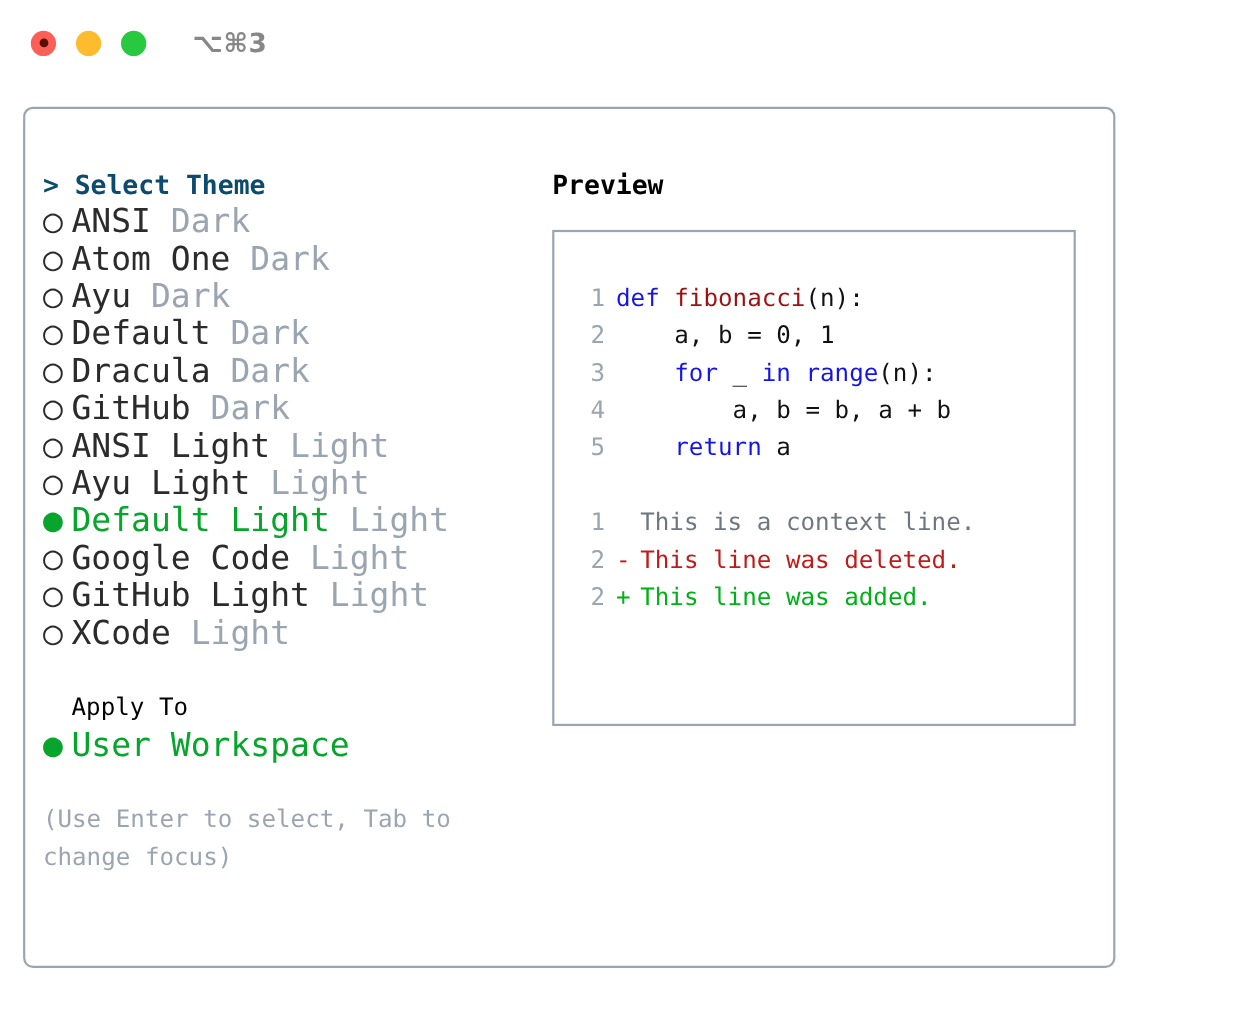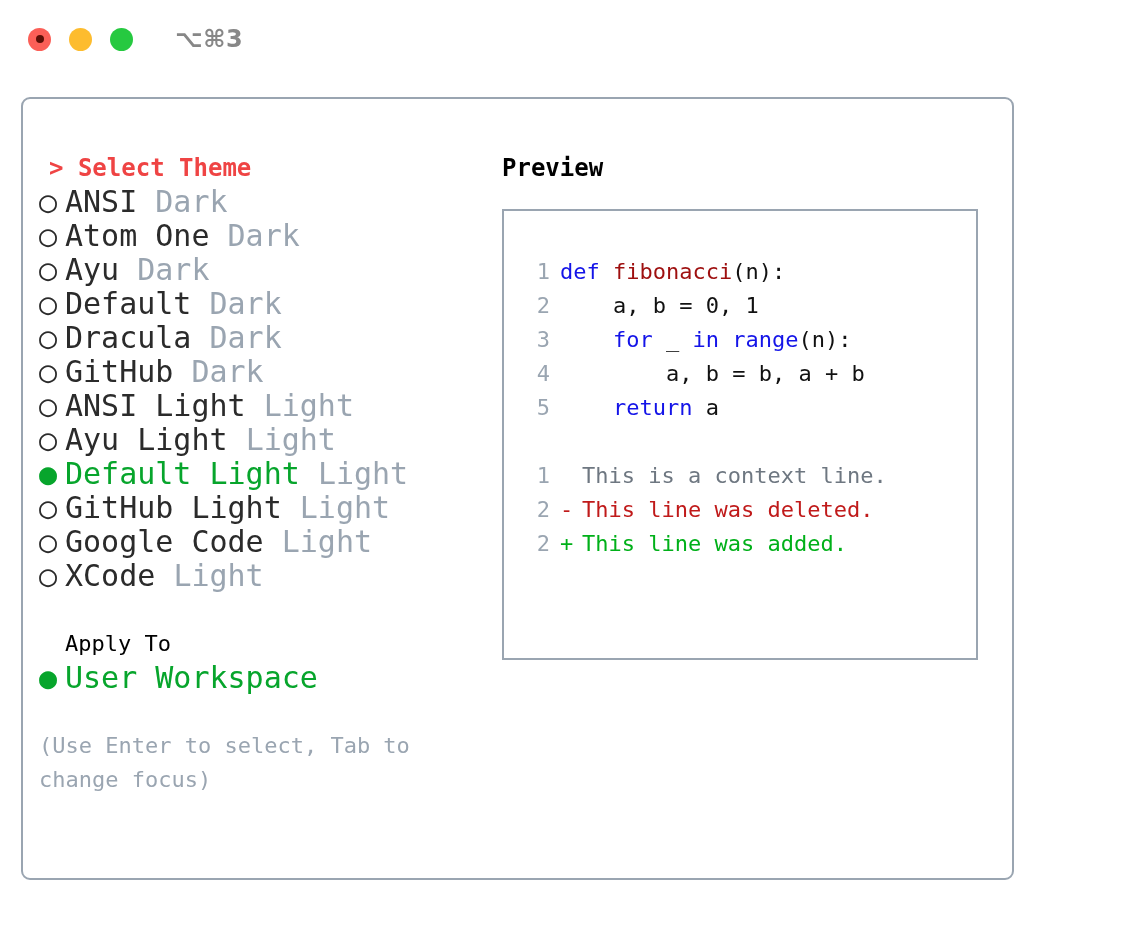--- a/index.html
+++ b/index.html
@@ -89,24 +89,23 @@
   .left-col {
     position: absolute;
     left: 16px;
     top: 52px;
     width: 450px;
   }
 
   .list-head {
     font-size: 24px;
     font-weight: 700;
-    color: #ef4444;
-    line-height: 34px;
-    white-space: pre;
-    margin-left: 10px;
+    color: #0c4a6e;
+    line-height: 34px;
+    white-space: pre;
   }
 
   .opt-row {
     font-size: 30px;
     line-height: 34px;
     color: #2b2b2b;
     white-space: pre;
     display: block;
   }
   .marker {
@@ -213,22 +212,22 @@
         <div id="theme-list">
             <div class="opt-row"><span class="marker">○</span><span class="opt-label">ANSI</span> <span class="opt-tag">Dark</span></div>
             <div class="opt-row"><span class="marker">○</span><span class="opt-label">Atom One</span> <span class="opt-tag">Dark</span></div>
             <div class="opt-row"><span class="marker">○</span><span class="opt-label">Ayu</span> <span class="opt-tag">Dark</span></div>
             <div class="opt-row"><span class="marker">○</span><span class="opt-label">Default</span> <span class="opt-tag">Dark</span></div>
             <div class="opt-row"><span class="marker">○</span><span class="opt-label">Dracula</span> <span class="opt-tag">Dark</span></div>
             <div class="opt-row"><span class="marker">○</span><span class="opt-label">GitHub</span> <span class="opt-tag">Dark</span></div>
             <div class="opt-row"><span class="marker">○</span><span class="opt-label">ANSI Light</span> <span class="opt-tag">Light</span></div>
             <div class="opt-row"><span class="marker">○</span><span class="opt-label">Ayu Light</span> <span class="opt-tag">Light</span></div>
             <div class="opt-row selected"><span class="marker">●</span><span class="opt-label">Default Light</span> <span class="opt-tag">Light</span></div>
+            <div class="opt-row"><span class="marker">○</span><span class="opt-label">Google Code</span> <span class="opt-tag">Light</span></div>
             <div class="opt-row"><span class="marker">○</span><span class="opt-label">GitHub Light</span> <span class="opt-tag">Light</span></div>
-            <div class="opt-row"><span class="marker">○</span><span class="opt-label">Google Code</span> <span class="opt-tag">Light</span></div>
             <div class="opt-row"><span class="marker">○</span><span class="opt-label">XCode</span> <span class="opt-tag">Light</span></div>
           </div>
 
         <div class="section-gap"></div>
 
         <div class="apply-head">Apply To</div>
 
         <div id="apply-list">
             <div class="opt-row selected"><span class="marker">●</span><span class="opt-label">User Workspace</span></div>
           </div>

